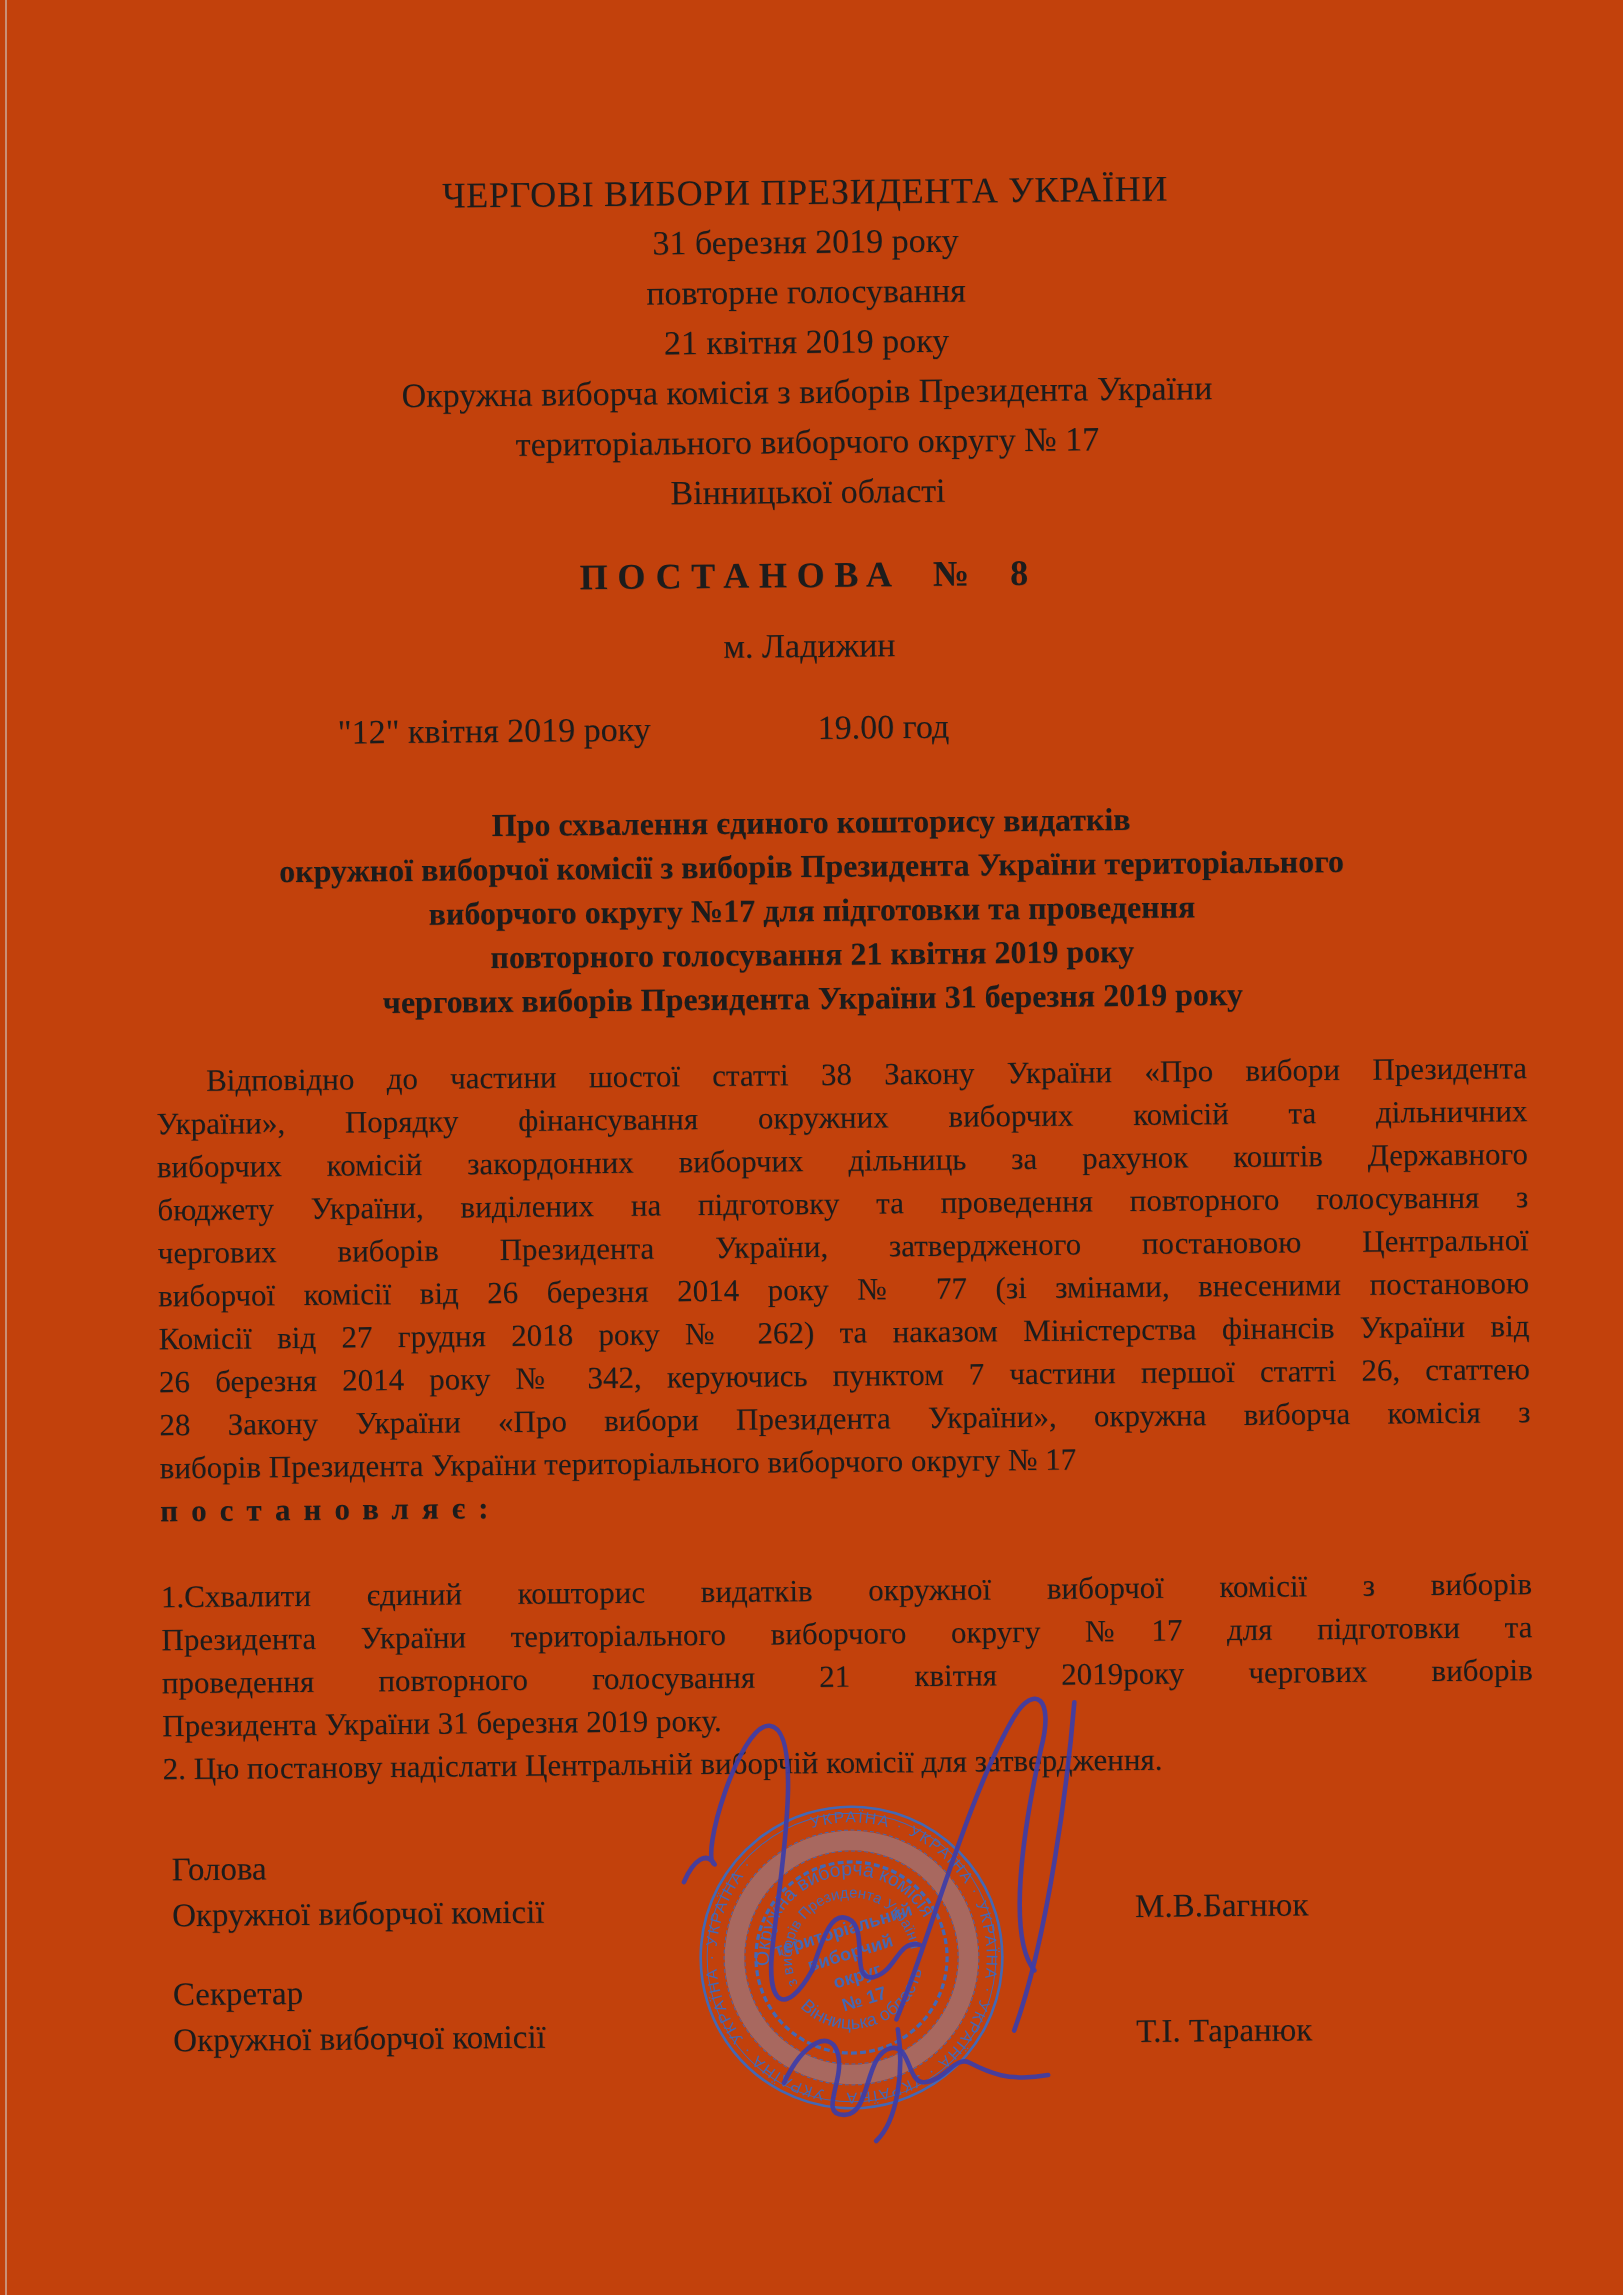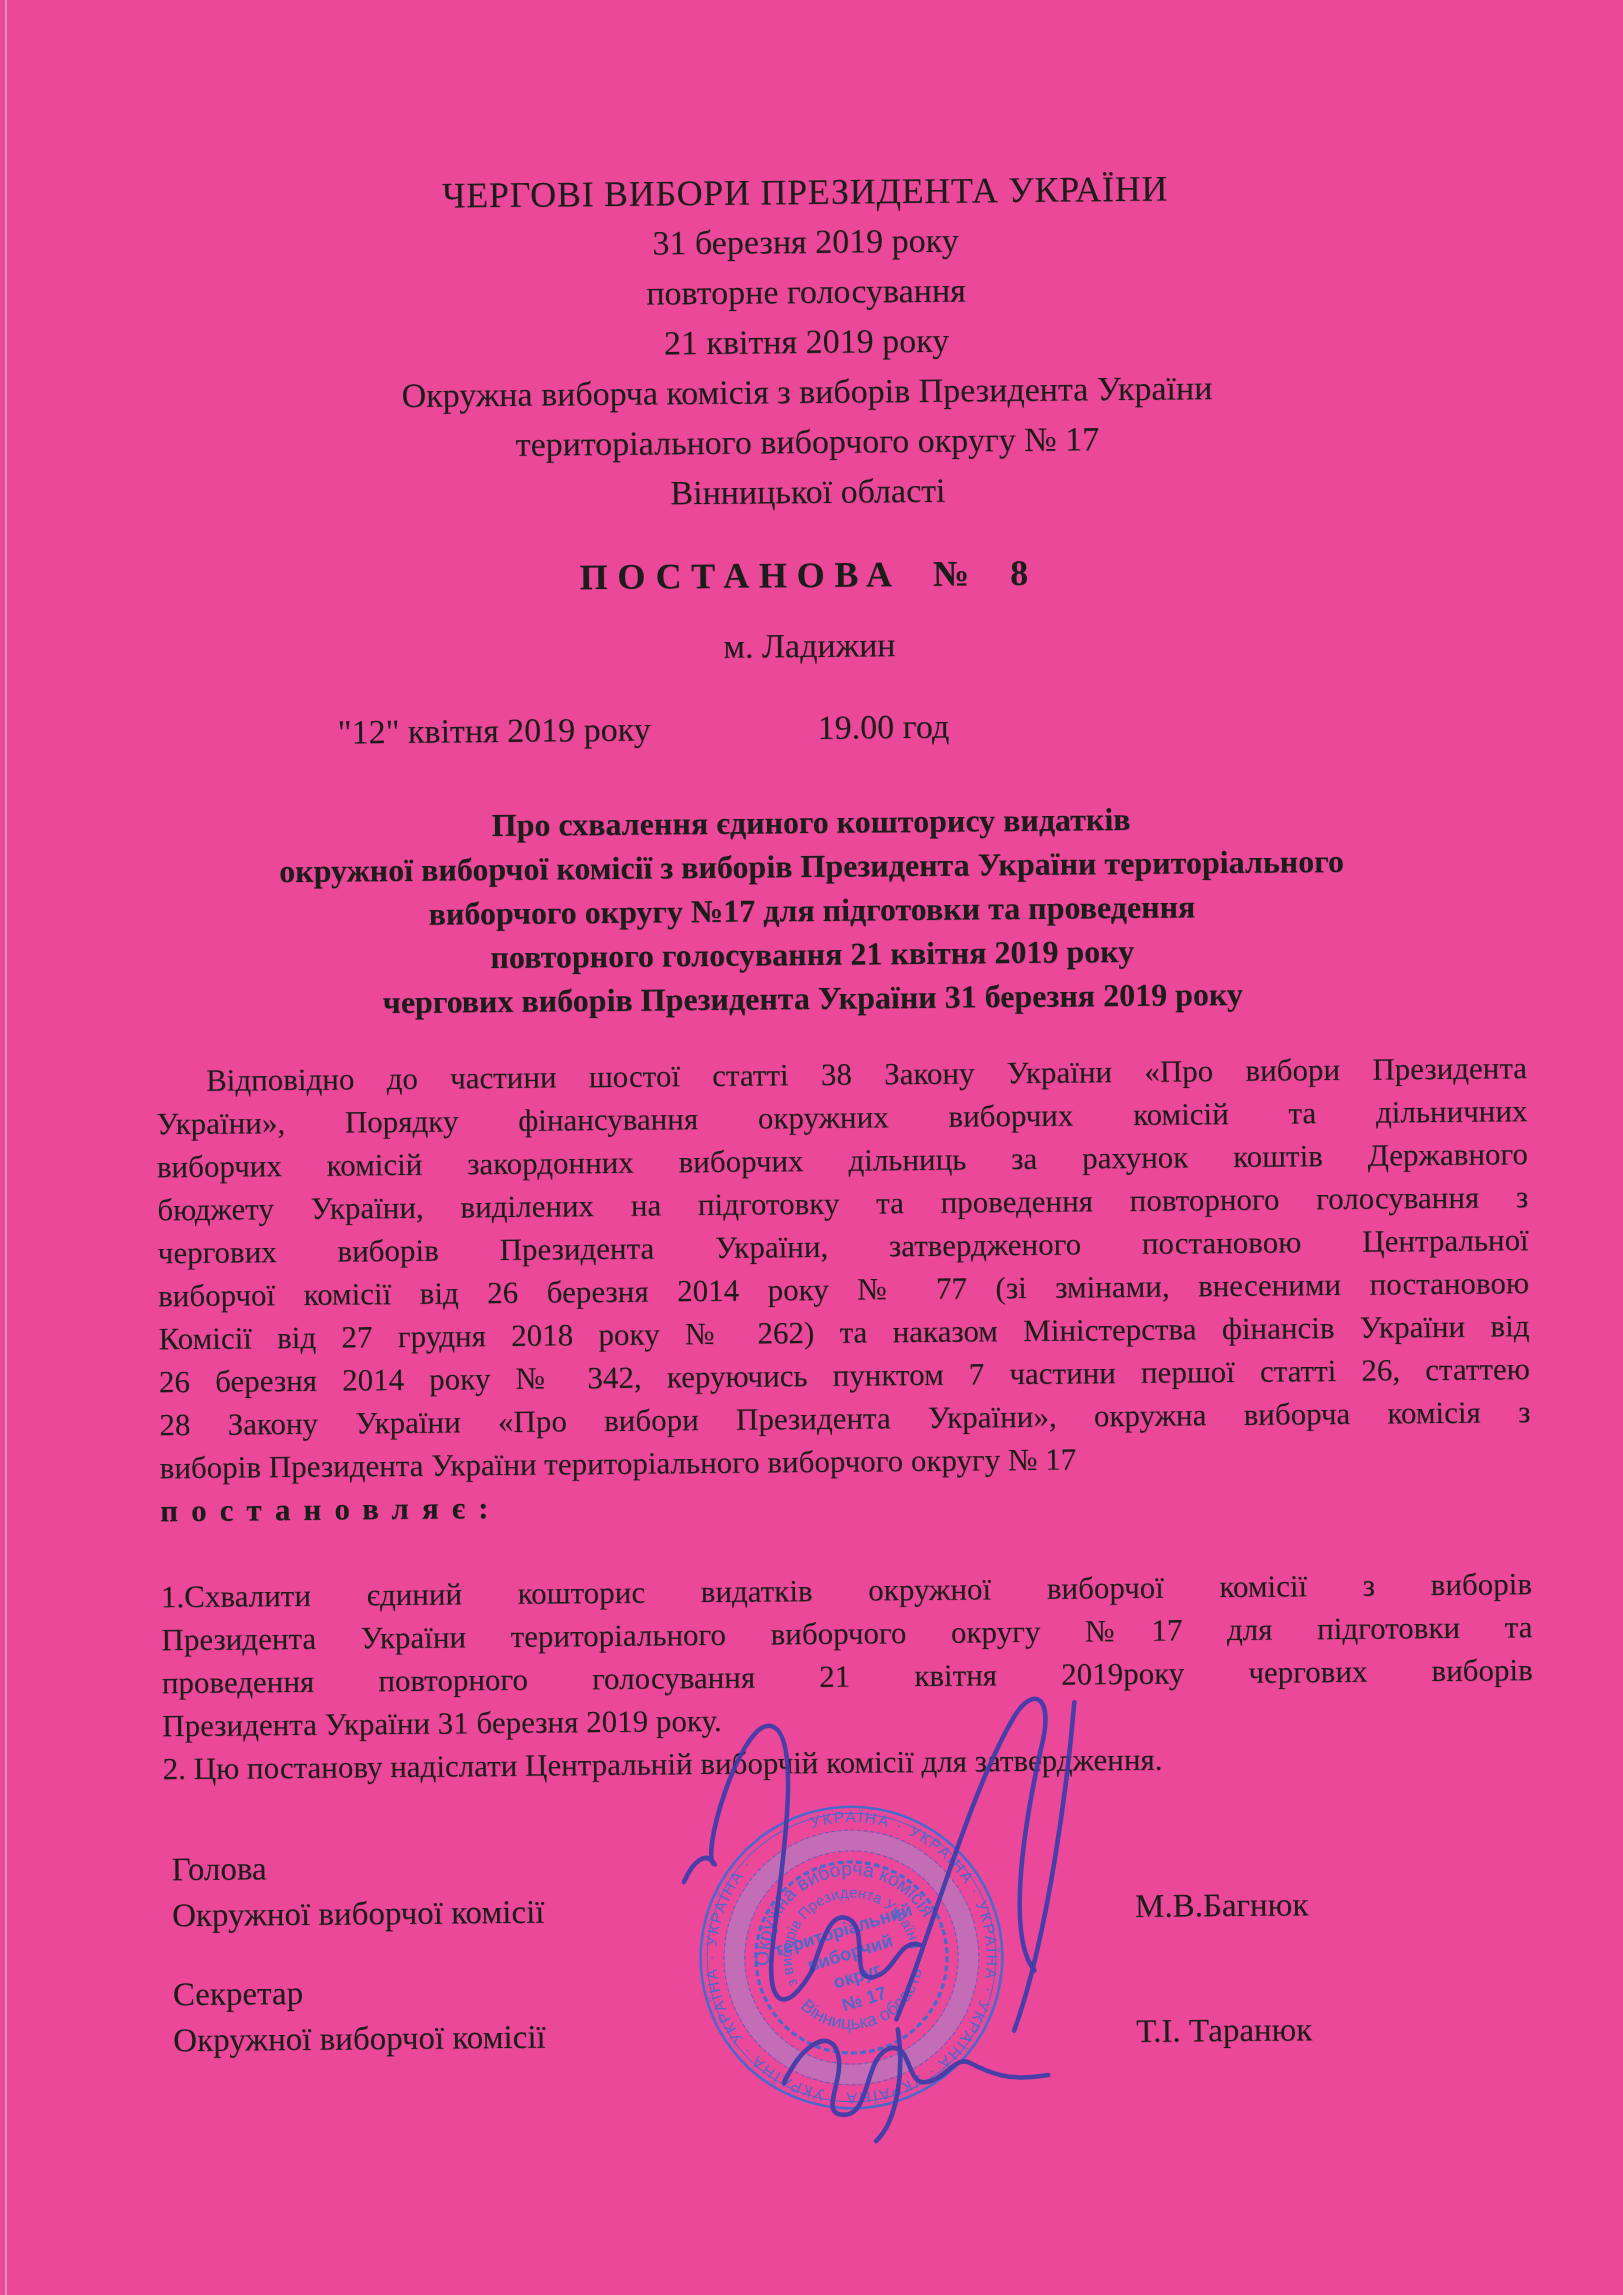--- a/index.html
+++ b/index.html
@@ -1,18 +1,18 @@
 <!DOCTYPE html>
 <html style="font-size:10.5px"><head>
 <meta charset="utf-8">
 <style>
   html,body { margin:0; padding:0; background:#6e6e6e; }
   .page {
     position:relative; width:1623px; height:2295px;
-    background:#ec4899; overflow:hidden;
+    background:#c2410c; overflow:hidden;
     font-family:"Liberation Serif", serif;
     color:#1c1c1c;
   }
   .edge {
     position:absolute; left:5.2px; top:0; width:2px; height:100%;
     background:#cfcfcf; opacity:.55;
   }
   .content {
     position:absolute; top:0; left:0; width:1623px;
     transform:rotate(-0.55deg); transform-origin:50% 42%;

